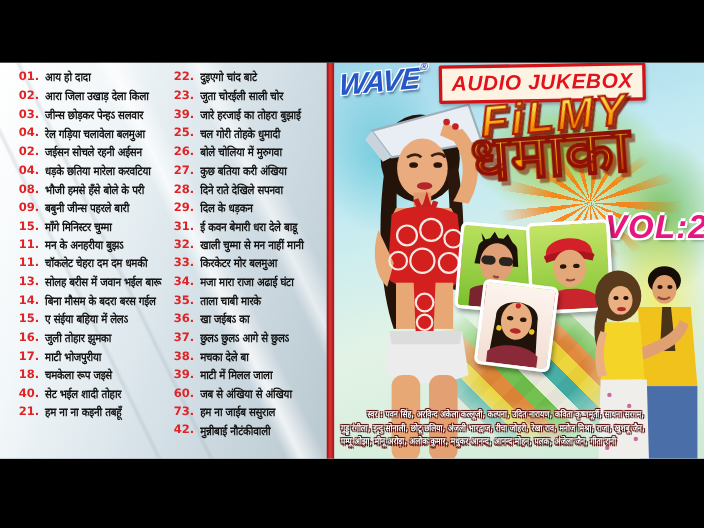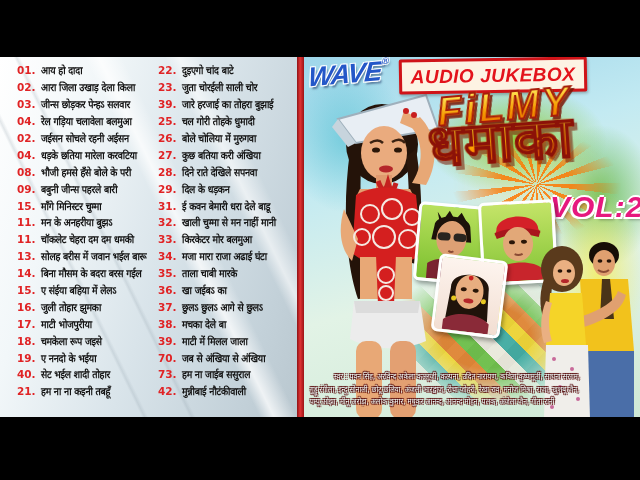--- a/index.html
+++ b/index.html
@@ -85,21 +85,21 @@
   .mosaic{position:absolute;left:92px;top:228px;width:180px;height:115px;
     background:
       repeating-linear-gradient(45deg,rgba(224,120,32,.85) 0 14px,rgba(96,184,56,.85) 14px 28px,rgba(236,232,220,.85) 28px 42px,rgba(47,163,155,.85) 42px 56px,rgba(240,208,32,.85) 56px 70px),
       repeating-linear-gradient(-45deg,rgba(255,255,255,0) 0 14px,rgba(0,0,0,.18) 14px 28px);
     -webkit-mask-image:radial-gradient(ellipse at 50% 45%,#000 35%,transparent 78%);
     mask-image:radial-gradient(ellipse at 50% 45%,#000 35%,transparent 78%);}
 
   .main-girl{position:absolute;left:-6px;top:32px;width:172px;height:330px;}
   .couple{position:absolute;right:-4px;top:182px;width:120px;height:180px;}
 
-  .credits{position:absolute;color:#fff;font-weight:normal;font-size:8px;white-space:nowrap;
+  .credits{position:absolute;color:#fff;font-weight:bold;font-size:8px;white-space:nowrap;
     text-shadow:0 0 2px #000,1px 1px 0 #6b1212,-1px -1px 0 #6b1212,1px -1px 0 #6b1212,-1px 1px 0 #6b1212;text-align:right;}
   .credits .inner{display:inline-block;transform:scaleX(.84);transform-origin:0 50%;}
   .credits1{left:30px;top:313px;}
   .credits2{left:6px;top:326px;}
   .credits3{left:6px;top:338px;}
 </style>
 </head>
 <body>
 
 <div class="stage">
@@ -187,24 +187,20 @@
           <div class="track">
             <span class="num">17.</span>
             <span class="title">माटी भोजपुरीया</span>
           </div>
 
           <div class="track">
             <span class="num">18.</span>
             <span class="title">चमकेला रूप जइसे</span>
           </div>
 
-          <div class="track">
-            <span class="num">19.</span>
-            <span class="title">ए ननदो के भईया</span>
-          </div>
 
           <div class="track">
             <span class="num">40.</span>
             <span class="title">सेट भईल शादी तोहार</span>
           </div>
 
           <div class="track">
             <span class="num">21.</span>
             <span class="title">हम ना ना कइनी तबहूँ</span>
           </div>
@@ -291,21 +287,21 @@
             <span class="num">38.</span>
             <span class="title">मचका देले बा</span>
           </div>
 
           <div class="track">
             <span class="num">39.</span>
             <span class="title">माटी में मिलल जाला</span>
           </div>
 
           <div class="track">
-            <span class="num">70.</span>
+            <span class="num">60.</span>
             <span class="title">जब से अंखिया से अंखिया</span>
           </div>
 
           <div class="track">
             <span class="num">73.</span>
             <span class="title">हम ना जाईब ससुराल</span>
           </div>
 
           <div class="track">
             <span class="num">42.</span>

